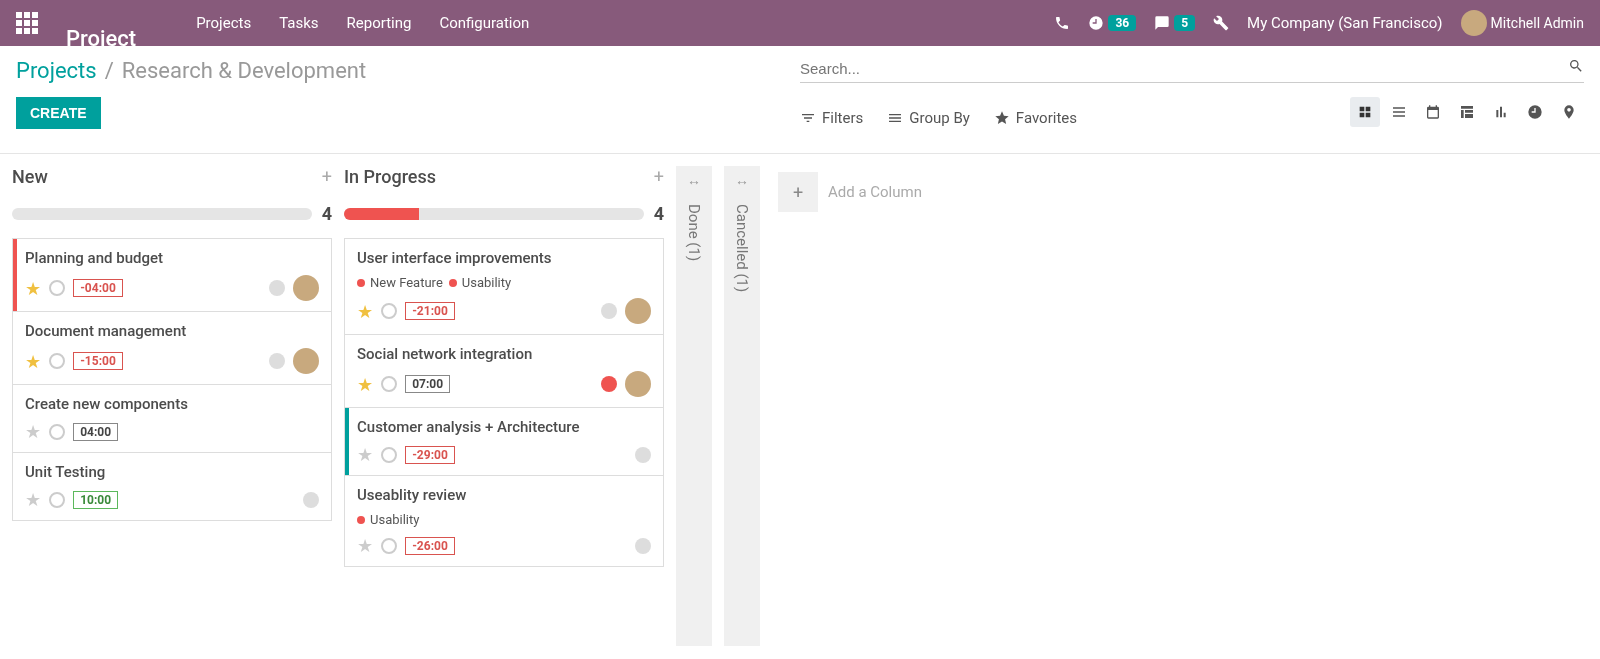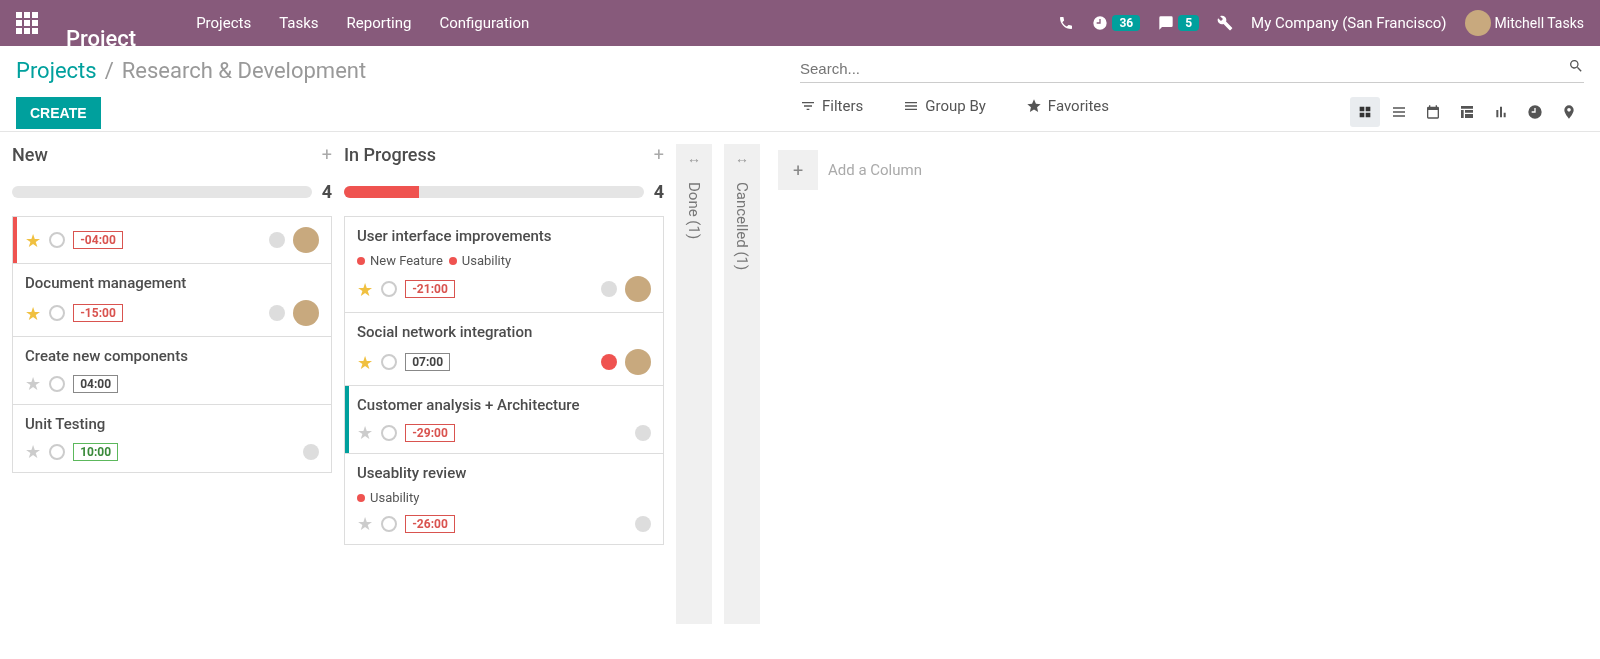--- a/index.html
+++ b/index.html
@@ -19,21 +19,21 @@
 .cp-left { flex: 1; }
 .breadcrumb { display: flex; align-items: center; gap: 8px; font-size: 22px; margin-bottom: 14px; }
 .breadcrumb-link { color: #00a09d; cursor: pointer; }
 .breadcrumb-sep { color: #999; }
 .breadcrumb-current { color: #999; }
 .btn-create { background: #00a09d; color: #fff; border: 0; padding: 8px 14px; font-size: 14px; font-weight: bold; cursor: pointer; }
 .cp-right { flex: 1; display: flex; flex-direction: column; }
 .search-row { display: flex; align-items: center; border-bottom: 1px solid #ccc; padding-bottom: 4px; margin-bottom: 14px; }
 .search-input { flex: 1; border: 0; outline: 0; font-size: 15px; color: #555; }
 .search-btn { background: 0; border: 0; cursor: pointer; color: #555; font-size: 16px; }
-.filter-row { display: flex; align-items: flex-start; gap: 40px; margin-bottom: 4px; }
+.filter-row { display: flex; align-items: flex-end; gap: 24px; margin-bottom: 26px; }
 .filter-btn { display: flex; align-items: center; gap: 6px; cursor: pointer; color: #555; font-size: 15px; }
 .view-switcher { margin-left: auto; display: flex; gap: 4px; }
 .view-btn { width: 30px; height: 30px; display: flex; align-items: center; justify-content: center; cursor: pointer; color: #555; border-radius: 3px; }
 .view-btn.active { background: #e9ecef; color: #333; }
 .kanban { display: flex; padding: 12px; gap: 12px; background: #fff; min-height: 500px; align-items: flex-start; }
 .kanban-col { width: 320px; }
 .col-header { display: flex; align-items: center; gap: 0; margin-bottom: 16px; }
 .col-title { font-size: 18px; font-weight: 500; flex: 1; }
 .col-add { color: #aaa; font-size: 18px; cursor: pointer; }
 .col-progress { display: flex; align-items: center; gap: 10px; margin-bottom: 14px; }
@@ -109,21 +109,21 @@
       <span class="badge">5</span>
     </div>
     <div class="topbar-icon">
       <svg class="svg-icon" viewBox="0 0 24 24">
           <path d="M22.7 19l-9.1-9.1c.9-2.3.4-5-1.5-6.9-2-2-5-2.4-7.4-1.3L9 6 6 9 1.6 4.7C.4 7.1.9 10.1 2.9 12.1c1.9 1.9 4.6 2.4 6.9 1.5l9.1 9.1c.4.4 1 .4 1.4 0l2.3-2.3c.5-.4.5-1.1.1-1.4z"></path>
         </svg>
     </div>
     <div class="company-name">My Company (San Francisco)</div>
     <div class="topbar-icon">
       <div class="avatar"></div>
-      <span>Mitchell Tasks</span>
+      <span>Mitchell Admin</span>
     </div>
   </div>
 </div>
 
 <div class="control-panel">
   <div class="cp-left">
     <div class="breadcrumb">
       <span class="breadcrumb-link">Projects</span>
       <span class="breadcrumb-sep">/</span>
       <span class="breadcrumb-current">Research &amp; Development</span>
@@ -207,20 +207,21 @@
     </div>
     <div class="col-progress">
       <div class="progress-bar">
           <div class="progress-red" style="width:0%"></div>
         </div>
       <div class="col-count">4</div>
     </div>
     <div class="kanban-cards">
       <div class="kanban-card">
         <div class="card-leftbar" style="background:#ef5350"></div>
+        <div class="card-title">Planning and budget</div>
 
         <div class="card-footer">
           <span class="star on">★</span>
           <span class="clock-icon"></span>
           <span class="time-badge time-neg">-04:00</span>
           <div class="footer-right">
             <div class="status-dot "></div>
             <div class="mini-avatar"></div>
           </div>
         </div>

